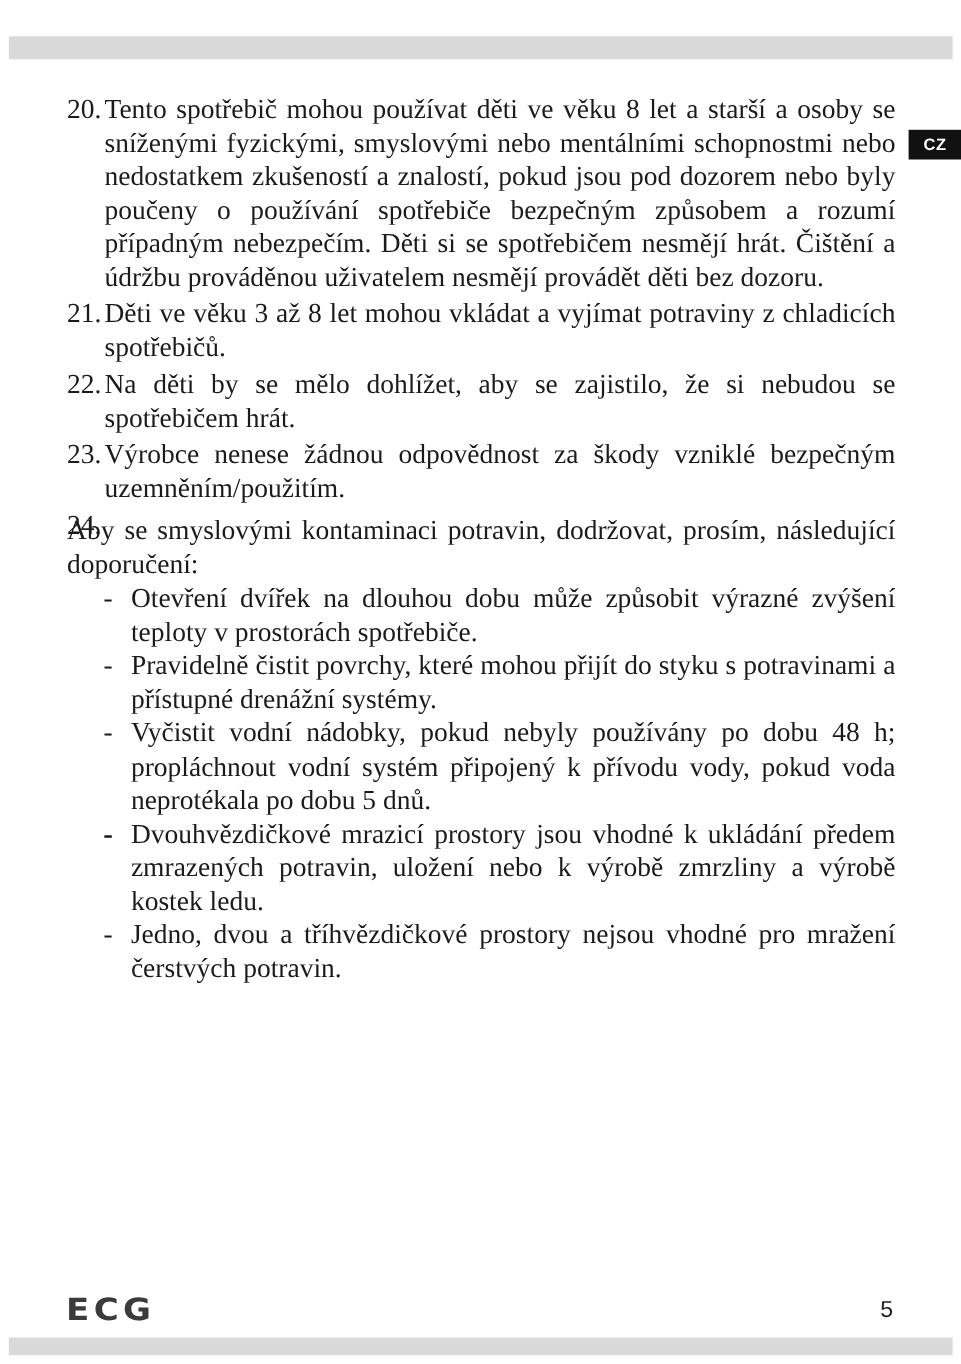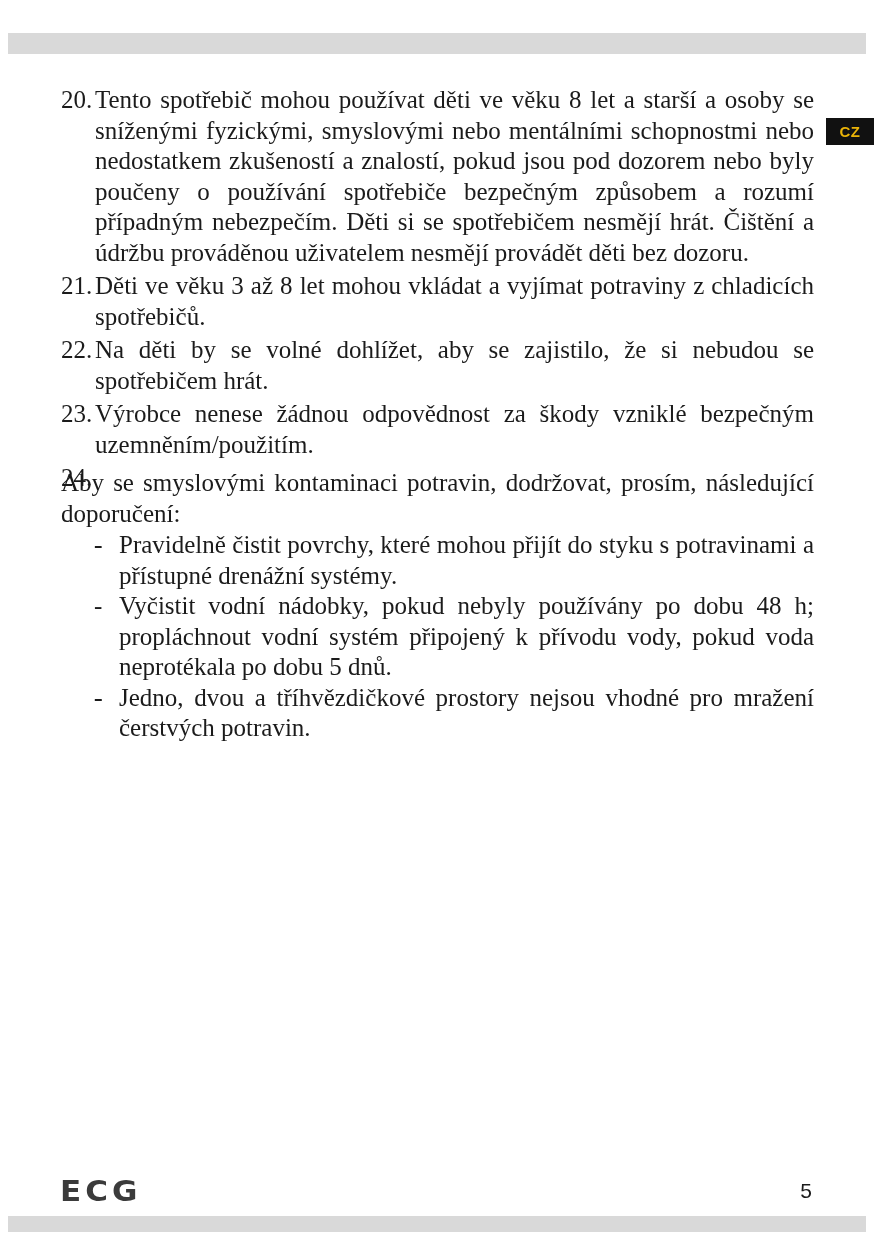--- a/index.html
+++ b/index.html
@@ -18,21 +18,21 @@
   .top-bar {
     position: absolute;
     top: 33px; left: 8px; right: 8px; height: 21px;
     background: #d9d9d9;
   }
   .cz-badge {
     position: absolute;
     top: 118px; right: 0;
     width: 48px; height: 27px;
     background: #111111;
-    color: #eab308;
+    color: #ffffff;
     font-weight: bold;
     font-size: 15px;
     letter-spacing: 0.5px;
     display: flex; align-items: center; justify-content: center;
   }
   .content {
     position: absolute;
     top: 85px; left: 61px;
     width: 753px;
     font-size: 25px;
@@ -101,54 +101,56 @@
       <span>Tento spotřebič mohou používat děti ve věku 8 let a starší a osoby se sníženými fyzickými, smyslovými nebo mentálními schopnostmi nebo nedostatkem zkušeností a znalostí, pokud jsou pod dozorem nebo byly poučeny o používání spotřebiče bezpečným způsobem a rozumí případným nebezpečím. Děti si se spotřebičem nesmějí hrát. Čištění a údržbu prováděnou uživatelem nesmějí provádět děti bez dozoru.</span>
     </div>
 
     <div class="num-item">
       <span class="num">21.</span>
       <span>Děti ve věku 3 až 8 let mohou vkládat a vyjímat potraviny z chladicích spotřebičů.</span>
     </div>
 
     <div class="num-item">
       <span class="num">22.</span>
-      <span>Na děti by se volné dohlížet, aby se zajistilo, že si nebudou se spotřebičem hrát.</span>
+      <span>Na děti by se mělo dohlížet, aby se zajistilo, že si nebudou se spotřebičem hrát.</span>
     </div>
 
     <div class="num-item">
       <span class="num">23.</span>
       <span>Výrobce nenese žádnou odpovědnost za škody vzniklé bezpečným uzemněním/použitím.</span>
     </div>
 
     <div class="num-item">
       <span class="num">24.</span>
     </div>
 
     <p class="intro">Aby se smyslovými kontaminaci potravin, dodržovat, prosím, následující doporučení:</p>
 
     <div class="dash-item">
       <span class="dash">-</span>
+      <span>Otevření dvířek na dlouhou dobu může způsobit výrazné zvýšení teploty v prostorách spotřebiče.</span>
     </div>
 
     <div class="dash-item">
       <span class="dash">-</span>
       <span>Pravidelně čistit povrchy, které mohou přijít do styku s potravinami a přístupné drenážní systémy.</span>
     </div>
 
     <div class="dash-item">
       <span class="dash">-</span>
       <span>Vyčistit vodní nádobky, pokud nebyly používány po dobu 48 h; propláchnout vodní systém připojený k přívodu vody, pokud voda neprotékala po dobu 5 dnů.</span>
     </div>
 
     <div class="dash-item">
       <span class="dash">-</span>
     </div>
 
     <div class="dash-item">
       <span class="dash">-</span>
+      <span>Dvouhvězdičkové mrazicí prostory jsou vhodné k ukládání předem zmrazených potravin, uložení nebo k výrobě zmrzliny a výrobě kostek ledu.</span>
     </div>
 
     <div class="dash-item">
       <span class="dash">-</span>
       <span>Jedno, dvou a tříhvězdičkové prostory nejsou vhodné pro mražení čerstvých potravin.</span>
     </div>
 
   </div>
 
   <div class="footer-logo">ECG</div>

